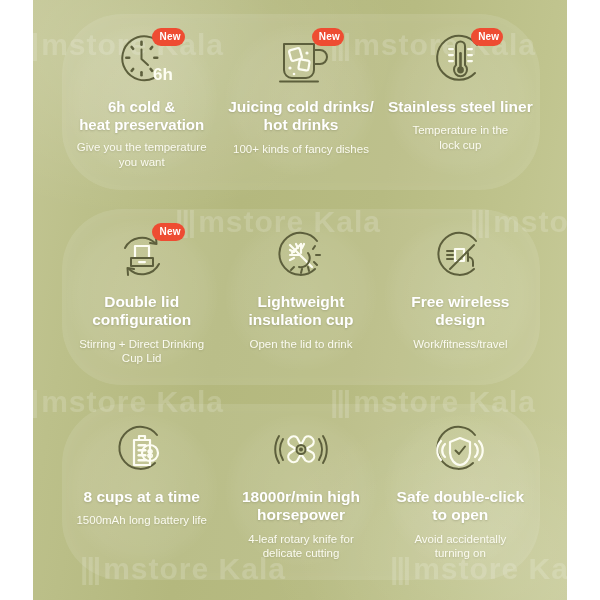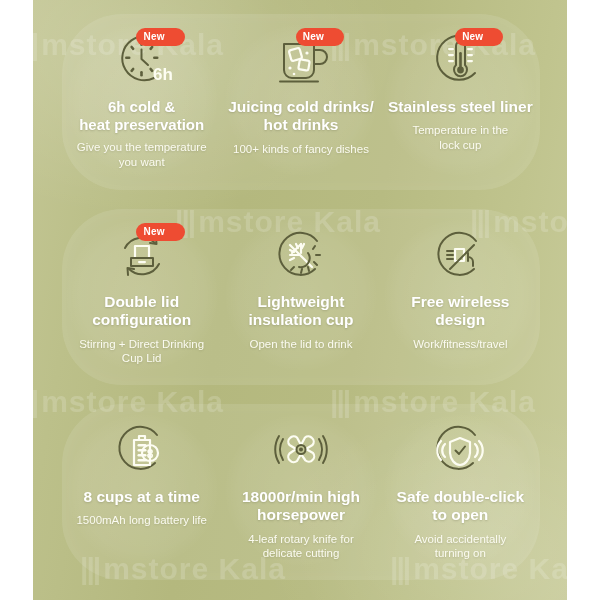--- a/index.html
+++ b/index.html
@@ -139,21 +139,21 @@
 
   .badge-new {
     position: absolute;
     top: -2px;
     right: -6px;
     background: #ee4c32;
     color: #ffffff;
     font-size: 10px;
     font-weight: bold;
     line-height: 1;
-    padding: 4px 20px 4px 7px;
+    padding: 4px 4px 4px 7px;
     border-radius: 9px;
     letter-spacing: 0.2px;
   }
 
   .title {
     color: #ffffff;
     font-size: 15.5px;
     font-weight: bold;
     line-height: 1.18;
     text-align: center;

